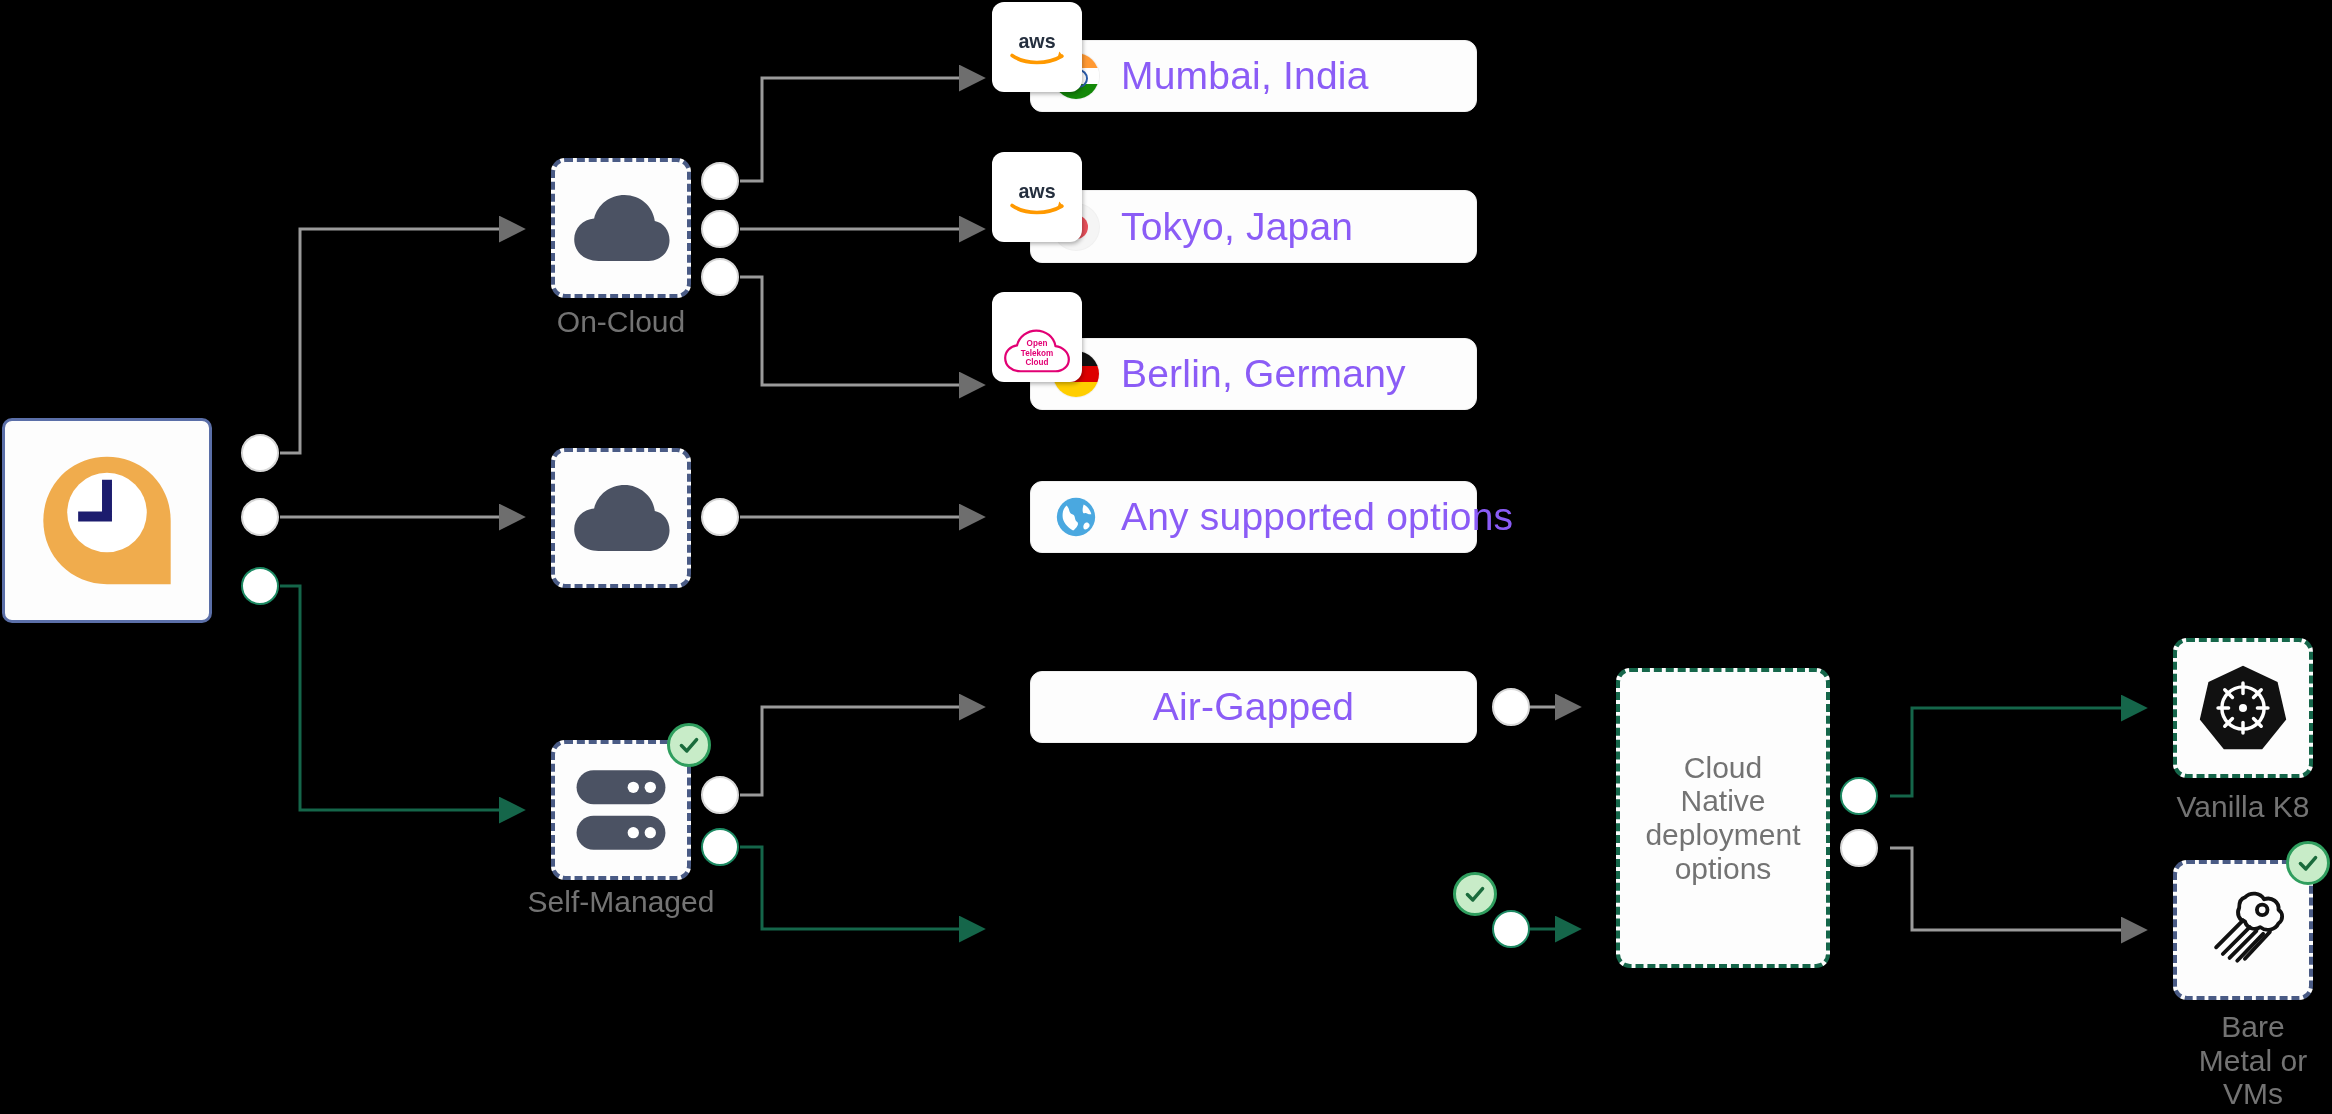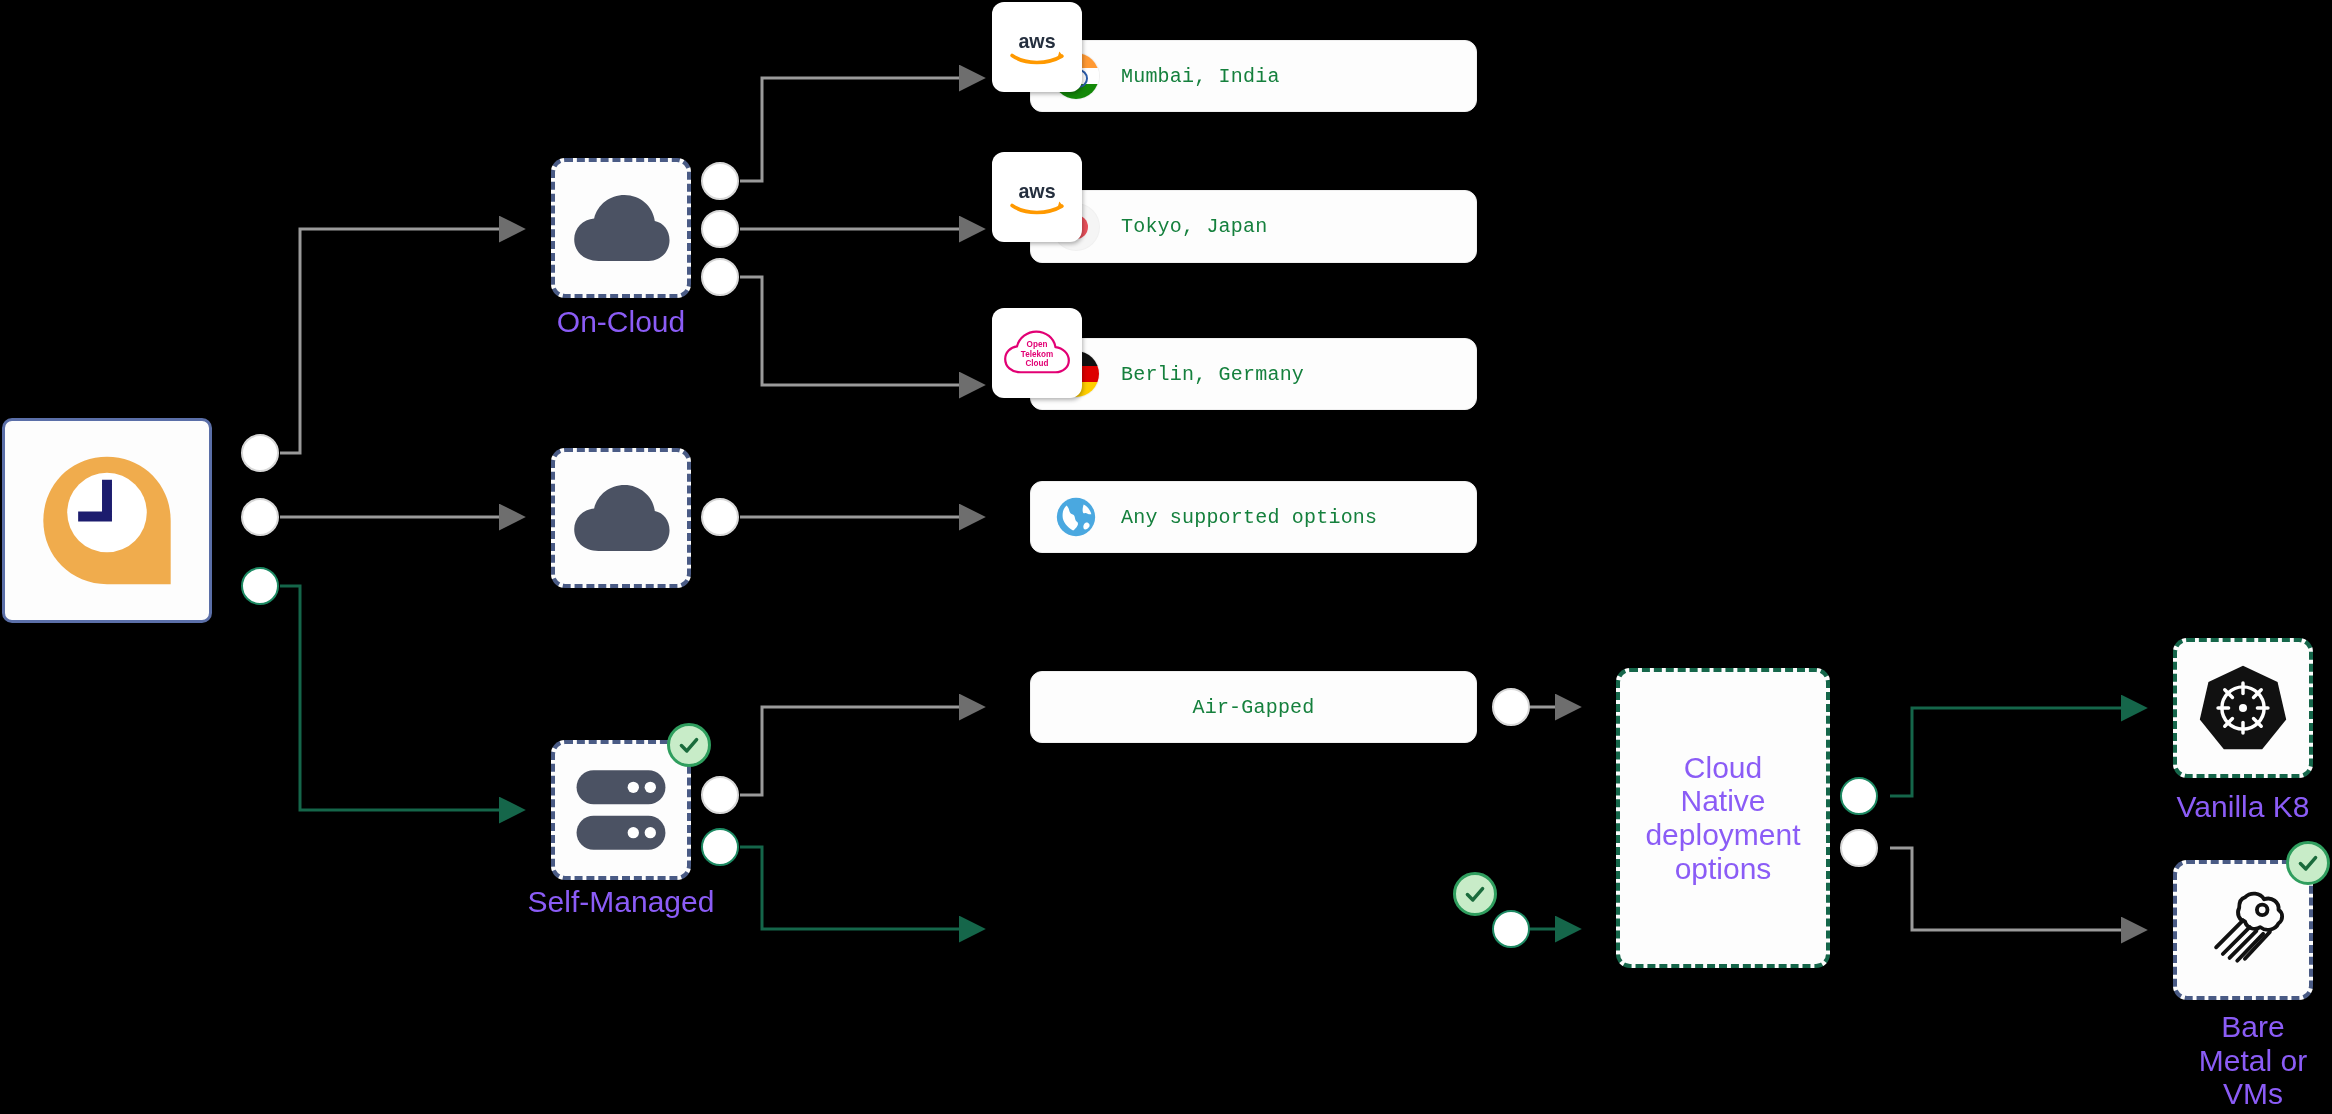--- a/index.html
+++ b/index.html
@@ -26,31 +26,30 @@
     position:absolute;
     background:#fdfdfd;
     border-radius:12px;
     box-sizing:border-box;
     display:flex;align-items:center;
     box-shadow:2px 3px 5px rgba(0,0,0,0.35);
     border:1px solid #efefef;
   }
   .pill.green-border{border:3px solid #14654a;}
   .pill-text{
-    color:#15803d;
-    font-size:20px;
+    color:#8b5cf6;
+    font-size:39px;
     letter-spacing:0.2px;
     white-space:nowrap;
-    font-family:Liberation Mono, monospace;
   }
 
   
   .caption{
     position:absolute;
-    color:#8b5cf6;
+    color:#737373;
     font-size:30px;
     text-align:center;
     line-height:1.12;
     white-space:pre-line;
   }
 
   
   .dot{
     position:absolute;
     width:38px;height:38px;border-radius:50%;
@@ -209,21 +208,21 @@
       <path d="M84 36 L90 43 L81 47 z" fill="#ff9900"></path>
     </svg>
   </div>
   <div class="pill" style="left:1030px;top:190px;width:447px;height:73px;padding:0 22px;">
     <span class="flag" style="background:#f5f5f5;display:flex;align-items:center;justify-content:center;">
       <span style="width:24px;height:24px;border-radius:50%;background:#e8505b;"></span>
     </span>
     <span class="pill-text" style="margin-left:22px;">Tokyo, Japan</span>
   </div>
 
-  <div class="brand-badge" style="left:992px;top:308px;width:90px;height:90px;">
+  <div class="brand-badge" style="left:992px;top:292px;width:90px;height:90px;align-items:flex-end;">
     <svg viewBox="0 0 100 80" style="width:74px;height:60px;">
       <path d="M28 66 C15 66 7 58 7 48 C7 39 14 32 23 31 C26 19 37 11 49 11 C62 11 73 20 75 32
                C85 33 93 41 93 50 C93 59 85 66 75 66 Z" fill="none" stroke="#e20074" stroke-width="3"></path>
       <text x="50" y="32" text-anchor="middle" font-family="Liberation Sans, sans-serif" font-size="11" font-weight="bold" fill="#e20074">Open</text>
       <text x="50" y="45" text-anchor="middle" font-family="Liberation Sans, sans-serif" font-size="11" font-weight="bold" fill="#e20074">Telekom</text>
       <text x="50" y="58" text-anchor="middle" font-family="Liberation Sans, sans-serif" font-size="11" font-weight="bold" fill="#e20074">Cloud</text>
     </svg>
   </div>
   <div class="pill" style="left:1030px;top:338px;width:447px;height:72px;padding:0 22px;">
     <span class="flag">

